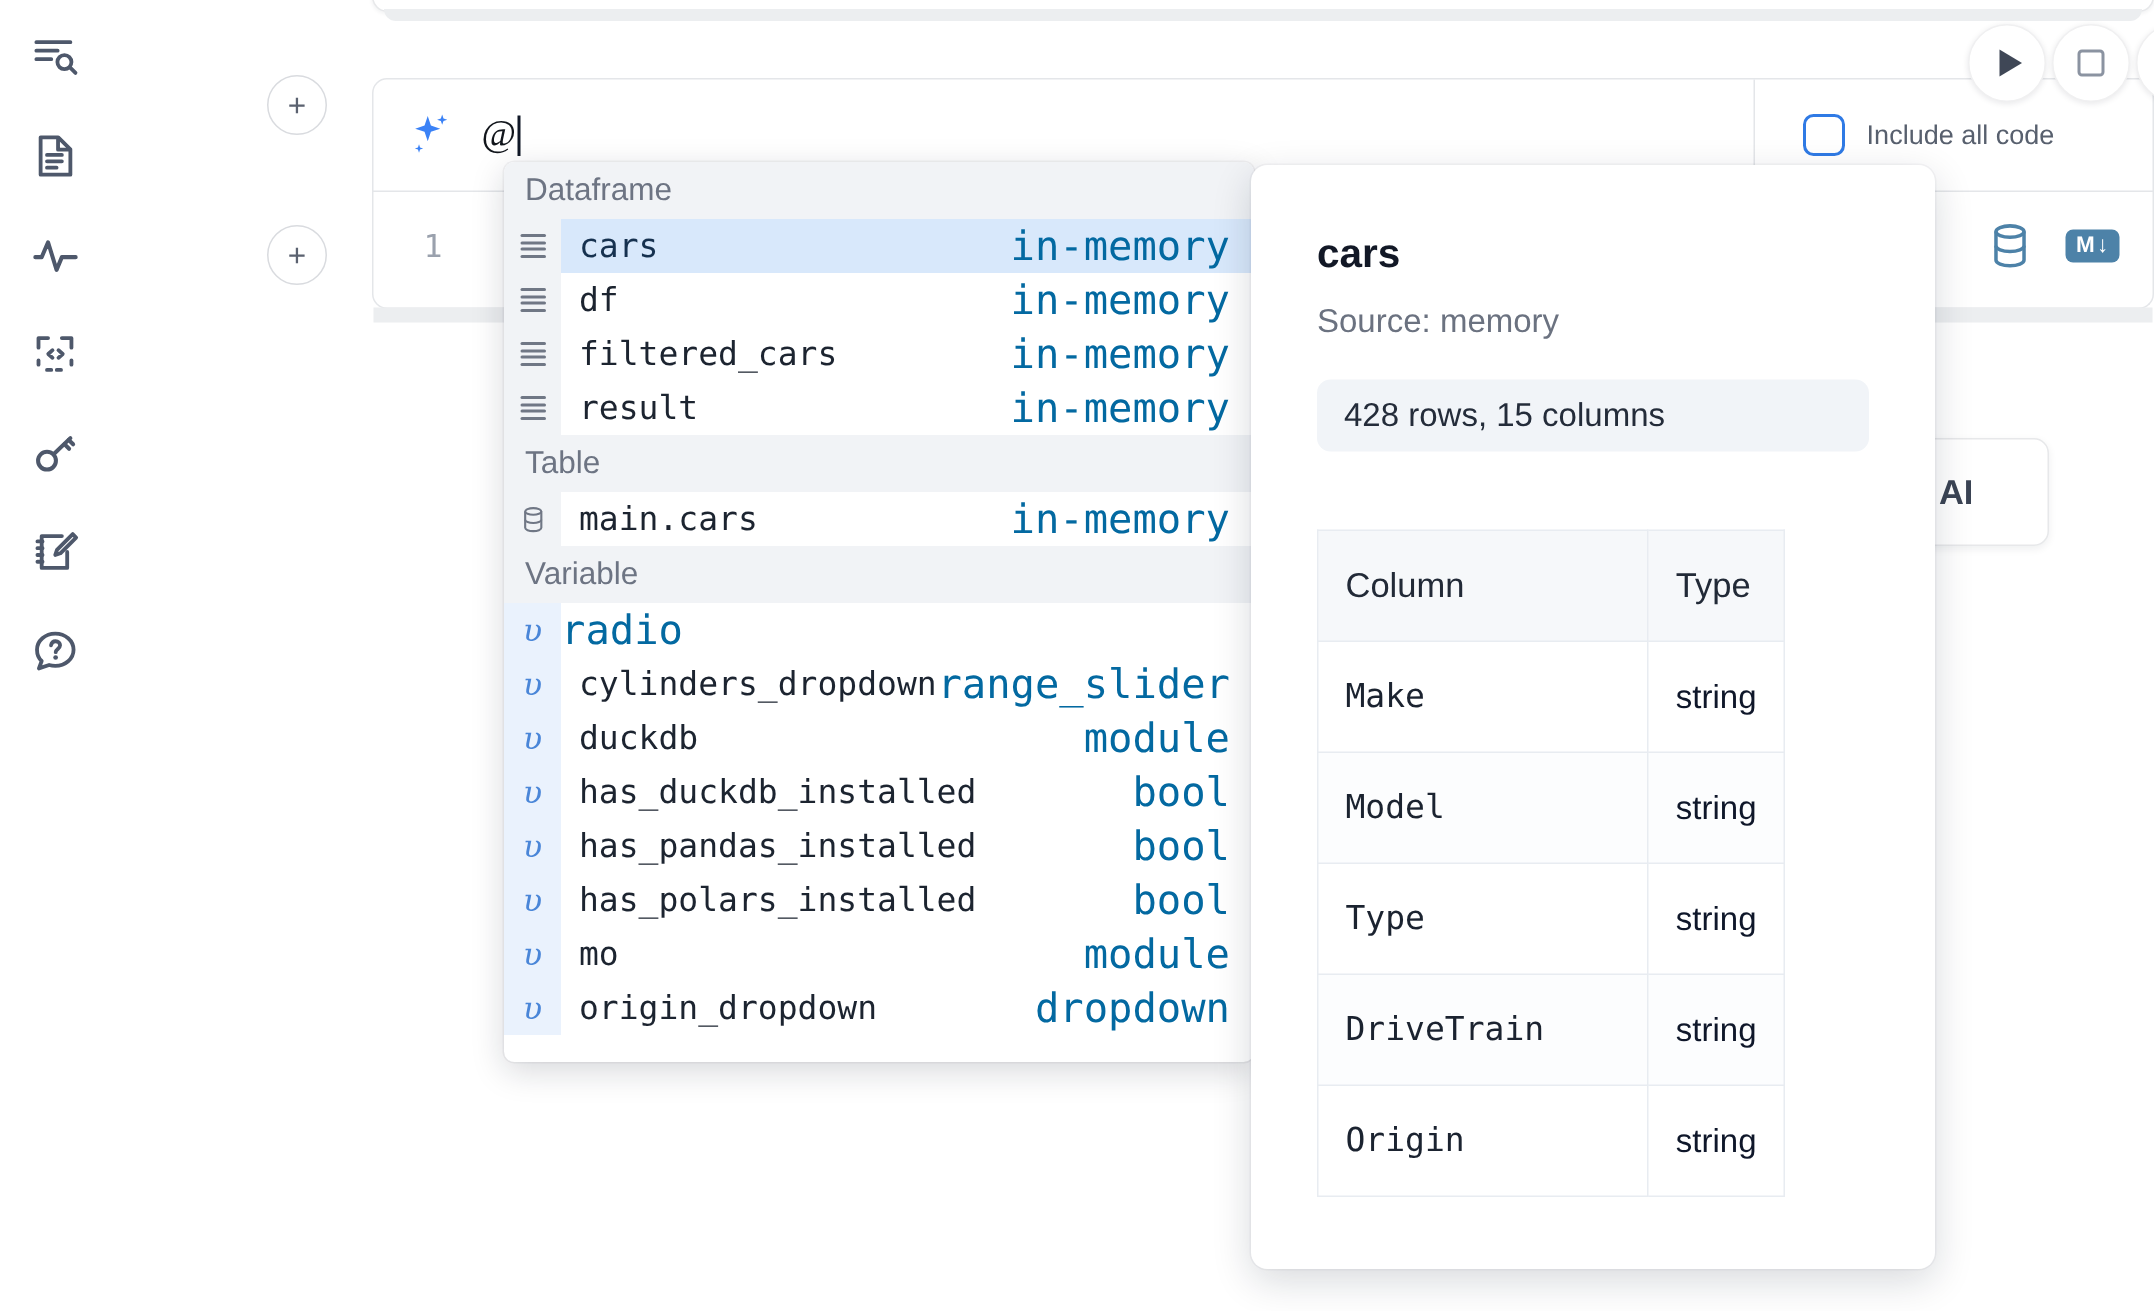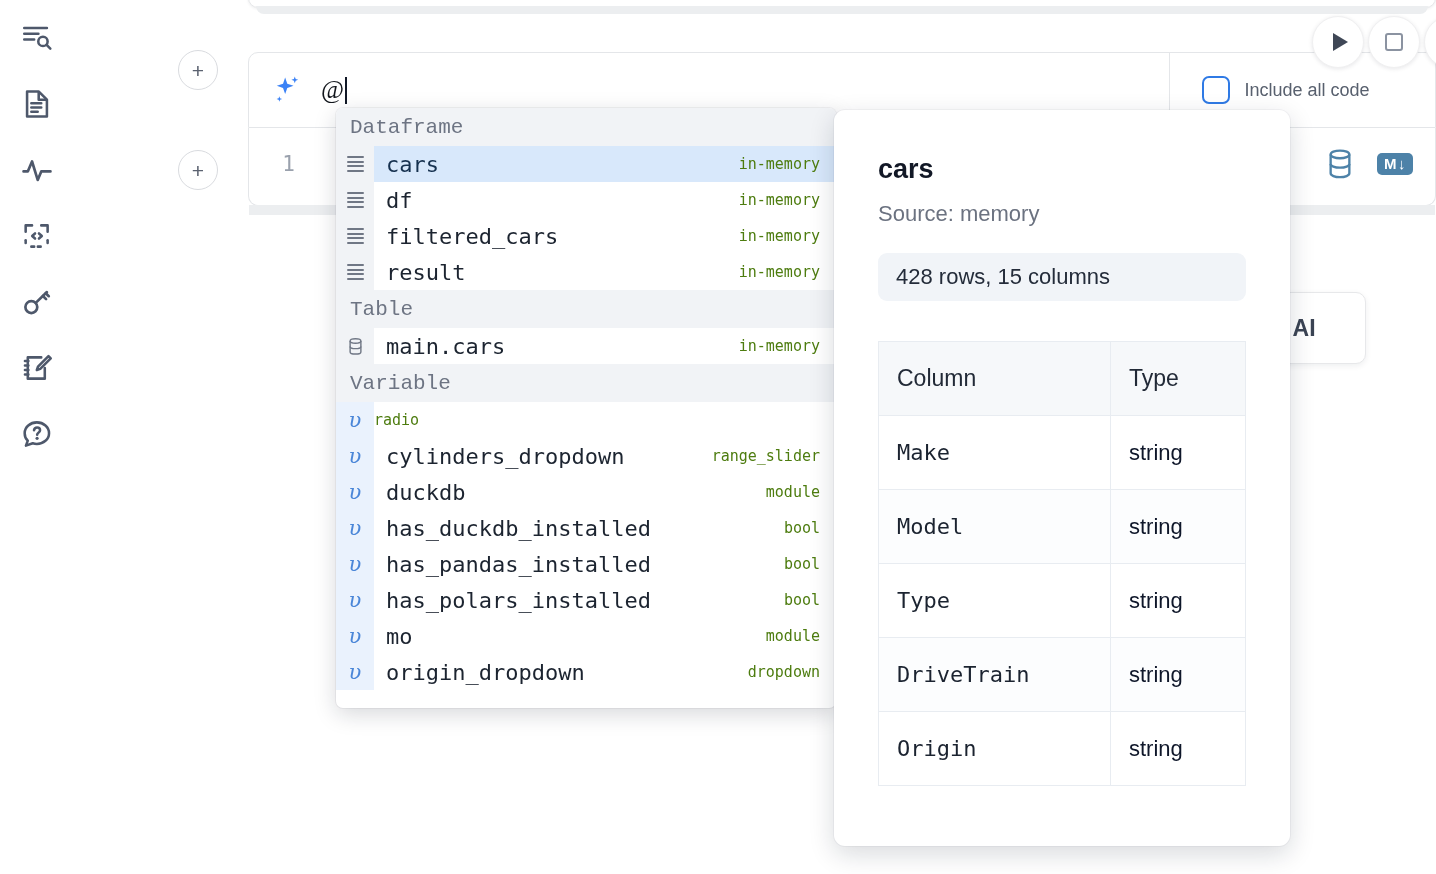--- a/index.html
+++ b/index.html
@@ -129,61 +129,61 @@
   .ac {
     position: absolute; left: 336px; top: 108px; width: 500px; height: 600px;
     background: #fff; border-radius: 7px;
     box-shadow: 0 6px 22px rgba(15,23,42,.17), 0 0 0 1px rgba(15,23,42,.05);
     overflow: hidden; z-index: 40;
   }
   .ac-scroll { height: 100%; overflow: hidden; }
   .ac-group {
     height: 38px; display: flex; align-items: center; padding-left: 14px;
     background: #f1f3f6; color: #6d7483;
-    font-family: Liberation Mono, monospace; font-size: 21px;
+    font-family: Liberation Sans, sans-serif; font-size: 21px;
   }
   .ac-row {
     height: 36px; display: flex; align-items: center; background: #fff;
     cursor: pointer;
   }
   .ac-row.sel { background: #d8e8fb; }
   .ac-ic {
     width: 38px; height: 100%; display: flex; align-items: center; justify-content: center;
     flex: 0 0 auto; background: #f1f3f6; color: #707785;
   }
   .ac-row.var .ac-ic { background: #eaf2fd; color: #4a86d8; }
   .ac-name {
     flex: 1; padding-left: 12px;
     font-family: "DejaVu Sans Mono", monospace; font-size: 22px; color: #1c2430;
     white-space: nowrap; overflow: hidden;
   }
   .ac-row.sel .ac-name { color: #16314f; }
   .ac-type {
-    font-family: "DejaVu Sans Mono", monospace; font-size: 15px; color: #4d7c0f;
+    font-family: "DejaVu Sans Mono", monospace; font-size: 27px; color: #0369a1;
     padding-right: 16px; white-space: nowrap; text-align: right;
   }
   .hamb { display: flex; flex-direction: column; gap: 2.5px; }
   .hamb i { display: block; width: 17px; height: 2px; background: currentColor; border-radius: 1px; }
   .vglyph { font-family: "DejaVu Serif", serif; font-style: italic; font-size: 21px; }
 
   
   .info {
     position: absolute; left: 834px; top: 110px; width: 456px; height: 736px;
     background: #fff; border-radius: 11px;
     box-shadow: 0 8px 26px rgba(15,23,42,.16), 0 0 0 1px rgba(15,23,42,.04);
     overflow: hidden; z-index: 50; padding: 44px 44px 0;
   }
   .info-title { font-size: 27px; font-weight: bold; color: #121826; }
   .info-source { font-size: 22px; color: #6b7280; margin-top: 16px; }
   .info-chip {
     margin-top: 26px; background: #f1f4f8; border-radius: 9px;
     height: 48px; display: flex; align-items: center; padding-left: 18px;
     font-size: 22px; color: #242c3a;
   }
-  .info-table { margin-top: 40px; width: 368px; border-collapse: collapse; }
+  .info-table { margin-top: 52px; width: 312px; border-collapse: collapse; }
   .info-table th, .info-table td {
     border: 1px solid #e8ecf1; text-align: left; height: 74px; padding: 0 18px;
     vertical-align: middle;
   }
   .info-table th { background: #f6f8fa; font-weight: normal; font-size: 23px; color: #222a37; }
   .info-table td.col {
     font-family: "DejaVu Sans Mono", monospace; font-size: 22px; color: #1b2330; width: 232px;
   }
   .info-table td.typ { font-size: 22px; color: #0f172a; }
   .info-table tr:nth-child(even) td { background: #fcfdfe; }

